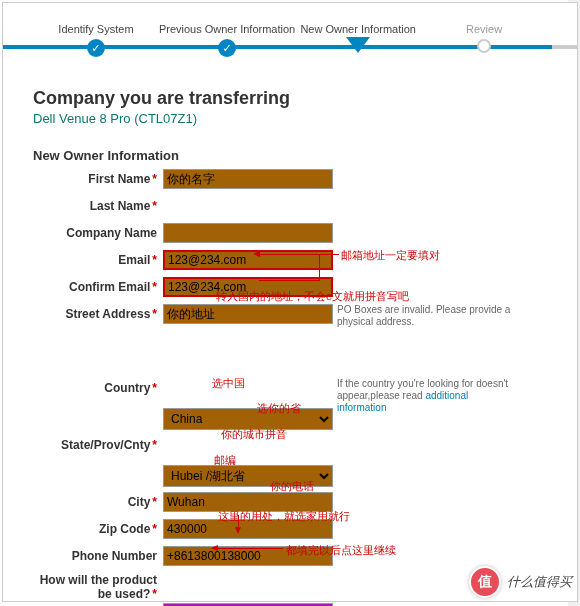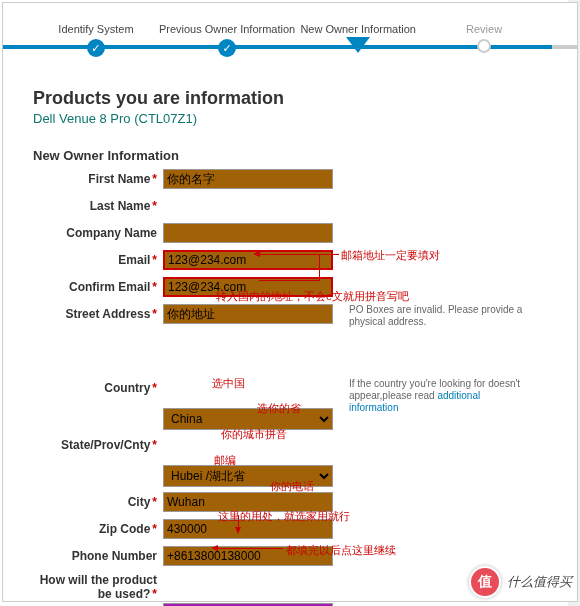--- a/index.html
+++ b/index.html
@@ -25,21 +25,21 @@
   h3 { font-size: 13px; font-weight: bold; color: #333; margin-bottom: 6px; }
   
   
   .form-row { display: flex; align-items: flex-start; margin-bottom: 5px; min-height: 22px;}
   .form-label { width: 130px; text-align: right; padding-right: 6px; font-size: 12px; line-height: 20px; font-weight: bold;}
   .req { color: #cc0000; font-weight: bold; margin-left: 2px; }
   .form-field { width: 170px; }
   .form-field input, .form-field select { width: 100%; height: 20px; border: 1px solid #999; font-size: 12px; padding: 1px 3px; background:#a16207;}
   .form-field select { height: 22px; margin-top: 30px; }
   .form-field.highlight input { border: 2px solid #cc0000; }
-  .form-hint { font-size: 10px; color: #666; margin-left: 16px; line-height:12px; max-width:180px;}
+  .form-hint { font-size: 10px; color: #666; margin-left: 4px; line-height:12px; max-width:180px;}
   .form-hint a { color: #007db8; text-decoration: none; }
   .spacer-row { height: 45px; }
   
   
   .ann { position: absolute; color: #cc0000; font-size: 11px; font-family: SimSun, sans-serif; pointer-events:none;}
   .ann-line { position:absolute; background:#cc0000; pointer-events:none;}
   .ann-arrow-r { position:absolute; width:0;height:0; border-top:3px solid transparent; border-bottom:3px solid transparent; border-right:7px solid #cc0000; pointer-events:none;}
   .ann-arrow-d { position:absolute; width:0;height:0; border-left:3px solid transparent; border-right:3px solid transparent; border-top:7px solid #cc0000; pointer-events:none;}
   
   
@@ -75,21 +75,21 @@
         <span class="step-label">New Owner Information</span>
         <div class="step-marker current"></div>
       </div>
       <div class="step future">
         <span class="step-label">Review</span>
         <div class="step-marker future"></div>
       </div>
     </div>
   </div>
 
-  <h2>Products you are information</h2>
+  <h2>Company you are transferring</h2>
   <div class="subtitle">Dell Venue 8 Pro (CTL07Z1)</div>
   <h3>New Owner Information</h3>
 
   <div class="form-row">
     <div class="form-label"><span>First Name</span><span class="req">*</span></div>
     <div class="form-field"><input type="text" value="你的名字" style=""></div>
   </div>
 
   <div class="form-row">
     <div class="form-label"><span>Last Name</span><span class="req">*</span></div>

